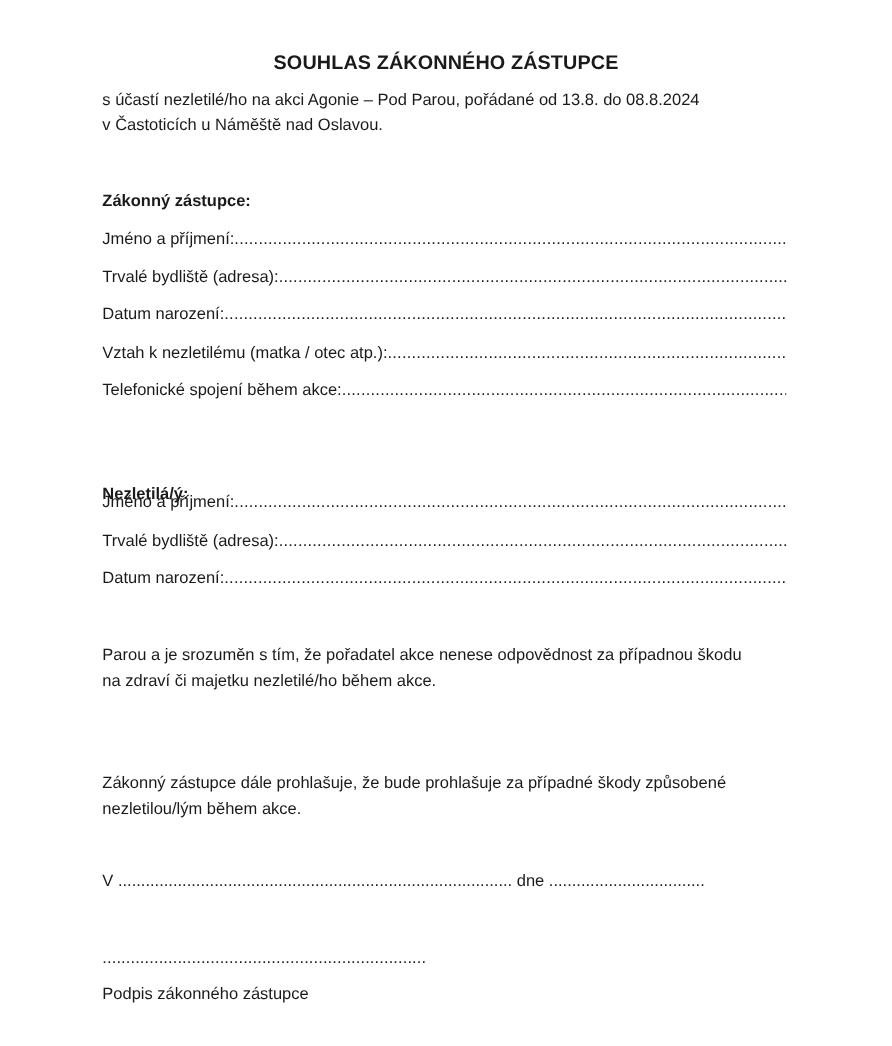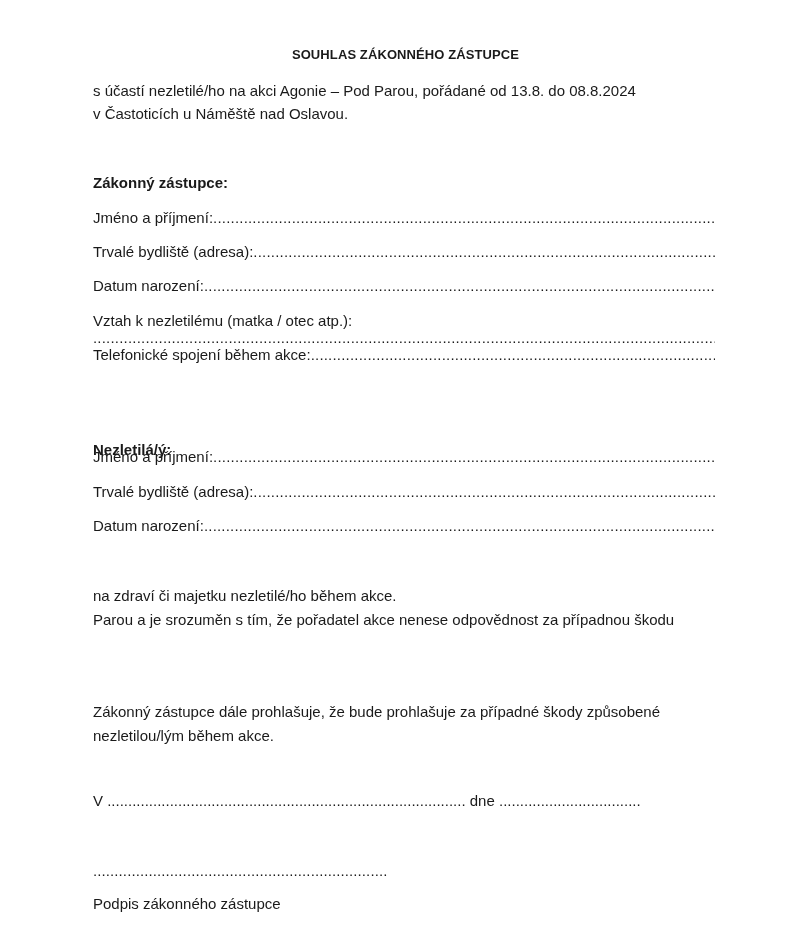--- a/index.html
+++ b/index.html
@@ -1,19 +1,19 @@
 <!DOCTYPE html>
 <html><head>
   <meta charset="utf-8">
   <style>
     html, body { margin: 0; padding: 0; background: #ffffff; }
     body { width: 811px; height: 951px; position: relative; overflow: hidden;
            font-family: "Liberation Sans", sans-serif; color: #1a1a1a; font-size: 15px; }
     .title { position: absolute; top: 47px; left: 0; width: 811px; text-align: center;
-             font-weight: bold; font-size: 13px; letter-spacing: 0.1px; }
+             font-weight: bold; font-size: 18px; letter-spacing: 0.1px; }
     .intro { position: absolute; top: 79px; left: 93px; line-height: 23px; }
     .intro div { white-space: nowrap; }
     .section-head { position: absolute; left: 93px; font-weight: bold; }
     .field { position: absolute; left: 93px; width: 622px; display: flex; white-space: nowrap; overflow: hidden; }
     .field .label { flex: none; }
     .field .dots { flex: 1; overflow: hidden; white-space: nowrap; letter-spacing: 0.2px; }
     .para { position: absolute; left: 93px; width: 630px; line-height: 23.5px; }
     .para div { white-space: nowrap; }
     .place-line { position: absolute; top: 792px; left: 93px; white-space: nowrap; }
     .sig-dots { position: absolute; top: 862px; left: 93px; white-space: nowrap; letter-spacing: 0.1px; }
@@ -36,21 +36,21 @@
   <span class="dots">................................................................................................................................................................................................</span>
 </div>
 <div class="field" style="top:243px;">
   <span class="label">Trvalé bydliště (adresa):</span>
   <span class="dots">................................................................................................................................................................................................</span>
 </div>
 <div class="field" style="top:277px;">
   <span class="label">Datum narození:</span>
   <span class="dots">................................................................................................................................................................................................</span>
 </div>
-<div class="field" style="top:312px;flex-direction:column;">
+<div class="field" style="top:312px;">
   <span class="label">Vztah k nezletilému (matka / otec atp.):</span>
   <span class="dots">................................................................................................................................................................................................</span>
 </div>
 <div class="field" style="top:346px;">
   <span class="label">Telefonické spojení během akce:</span>
   <span class="dots">................................................................................................................................................................................................</span>
 </div>
 
 <div class="section-head" style="top:413px;margin-top:28px;">Nezletilá/ý:</div>
 
@@ -61,22 +61,22 @@
 <div class="field" style="top:483px;">
   <span class="label">Trvalé bydliště (adresa):</span>
   <span class="dots">................................................................................................................................................................................................</span>
 </div>
 <div class="field" style="top:517px;">
   <span class="label">Datum narození:</span>
   <span class="dots">................................................................................................................................................................................................</span>
 </div>
 
 <div class="para" style="top:584px;">
+  <div>Parou a je srozuměn s tím, že pořadatel akce nenese odpovědnost za případnou škodu</div>
   <div>na zdraví či majetku nezletilé/ho během akce.</div>
-  <div>Parou a je srozuměn s tím, že pořadatel akce nenese odpovědnost za případnou škodu</div>
 </div>
 
 <div class="para" style="top:700px;">
   <div>Zákonný zástupce dále prohlašuje, že bude prohlašuje za případné škody způsobené</div>
   <div>nezletilou/lým během akce.</div>
 </div>
 
 <div class="place-line">
   <span>V</span>
   <span>......................................................................................</span>

